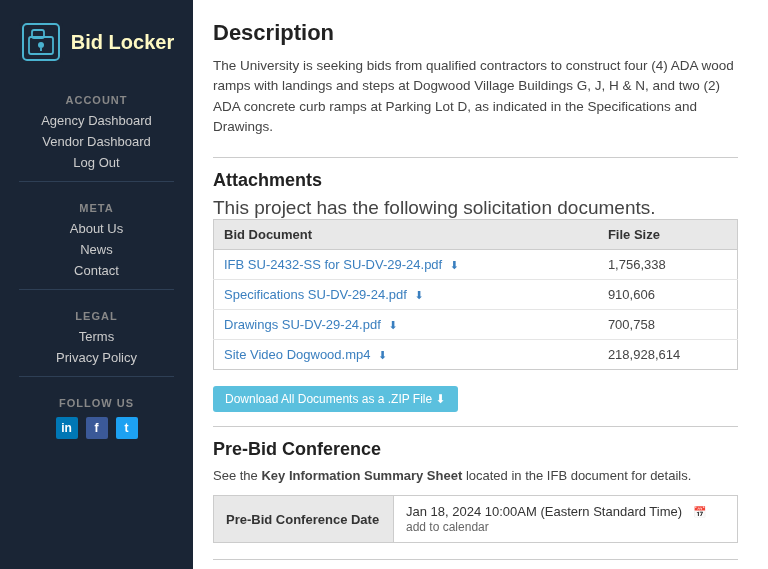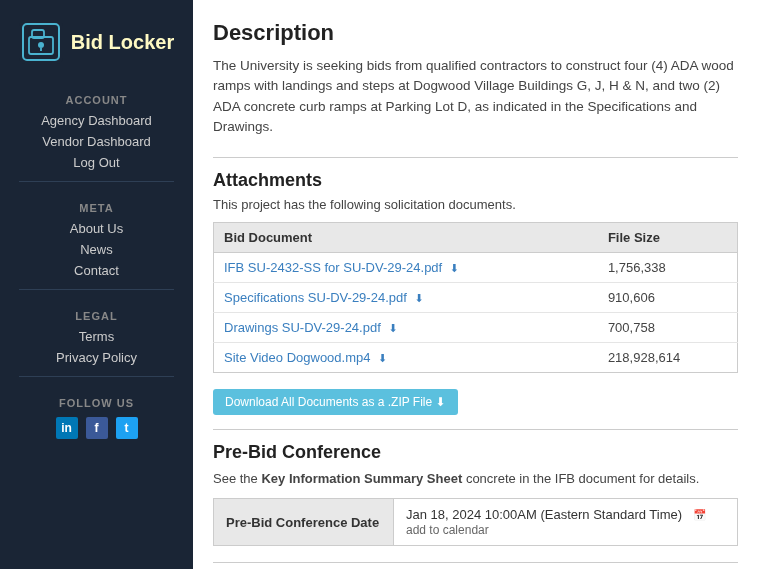--- a/index.html
+++ b/index.html
@@ -127,23 +127,22 @@
     }
 
     .attachments-title {
       font-size: 18px;
       font-weight: bold;
       color: #222;
       margin-bottom: 6px;
     }
 
     .attachments-subtitle {
-      font-size: 13px;
+      font-size: 19px;
       color: #444;
-      margin-bottom: 10px;
     }
 
     
     .doc-table {
       width: 100%;
       border-collapse: collapse;
       border: 1px solid #ccc;
       margin-bottom: 10px;
     }
 
@@ -319,21 +318,21 @@
         </tr>
       </tbody>
   </table>
 
   <button class="zip-btn">Download All Documents as a .ZIP File ⬇</button>
 
   <hr class="section-divider">
 
   <h2 class="prebid-title">Pre-Bid Conference</h2>
   <p class="prebid-text">
-    <span>See the </span><strong>Key Information Summary Sheet</strong><span> concrete in the IFB document for details.</span>
+    <span>See the </span><strong>Key Information Summary Sheet</strong><span> located in the IFB document for details.</span>
   </p>
 
   <table class="prebid-table">
     <tbody>
         <tr>
       <td>Pre-Bid Conference Date</td>
       <td>
         <span>Jan 18, 2024 10:00AM (Eastern Standard Time)</span>
         <span class="calendar-link">
           <span class="calendar-icon">📅</span><span>add to calendar</span>

